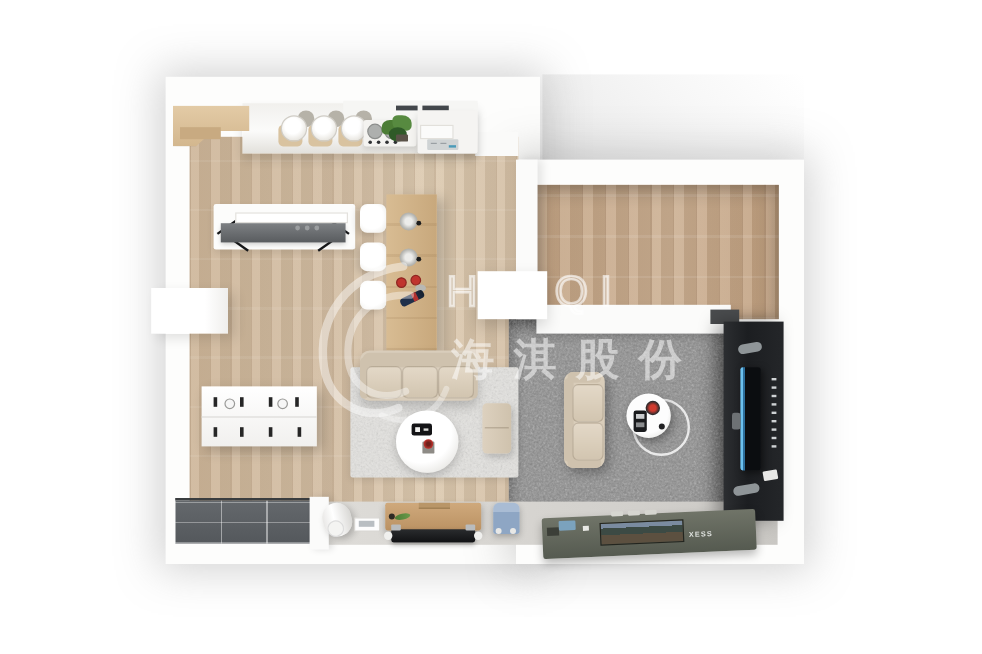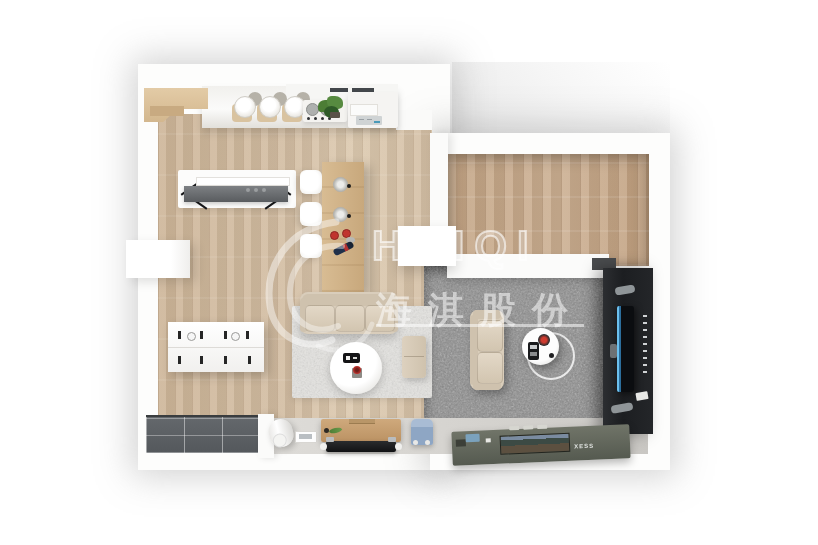--- a/index.html
+++ b/index.html
@@ -27,21 +27,21 @@
   .tilefloor{
     background:
       repeating-linear-gradient(90deg, rgba(255,255,255,.45) 0 1px, rgba(0,0,0,0) 1px 38px),
       repeating-linear-gradient(0deg, rgba(255,255,255,.35) 0 1px, rgba(0,0,0,0) 1px 17px),
       linear-gradient(180deg,#64686c,#54585c);
     border-top:2px solid #3a3d3f;
   }
   .hallfloor{background:linear-gradient(90deg,#dedcd8,#d2d0cc 70%,#c9c7c3);}
   .wallw{background:#fbfbfa;}
   .fillsvg{position:absolute;left:0;top:0;width:100%;height:100%;}
-  .wm-brand{font-weight:bold;font-size:42px;letter-spacing:10px;color:rgba(255,255,255,.28);-webkit-text-stroke:2px rgba(255,255,255,.6);}
+  .wm-brand{font-weight:normal;font-size:36px;letter-spacing:10px;color:rgba(255,255,255,.28);-webkit-text-stroke:2px rgba(255,255,255,.6);}
   .wm-co{font-weight:bold;font-size:36px;letter-spacing:16px;color:rgba(255,255,255,.52);}
   .watermark{pointer-events:none;z-index:50;}
   .cushion{background:linear-gradient(180deg,#e3d8c7,#d2c5b0);border:1px solid rgba(120,105,85,.28);border-radius:5px;position:absolute;}
   .tick{width:4px;height:2px;background:#cfd2d4;margin:5px auto 0 auto;}
   .brandtxt{font-size:6px;color:#e0e3e0;letter-spacing:1px;font-weight:bold;}
 </style>
 </head>
 <body>
 
 <svg width="0" height="0" style="position:absolute" aria-hidden="true">
@@ -250,15 +250,15 @@
     <div class="abs" style="left:48px;top:6px;width:68px;height:17px;border:1px solid #23251f;background:linear-gradient(180deg,#7a8ba0 0 22%,#3c4a44 22% 55%,#5c5040 55% 100%);"></div>
     <div class="abs brandtxt" style="left:122px;top:17px;">XESS</div>
   </div>
 
   <svg class="abs watermark" style="left:258px;top:214px;" width="120" height="140" viewBox="0 0 120 140">
     <path d="M78,8 C30,14 6,52 12,92 C17,124 48,138 74,126" fill="none" stroke="rgba(255,255,255,0.45)" stroke-width="7" stroke-linecap="round"></path>
     <path d="M84,32 C52,30 30,52 32,84 C34,110 58,122 80,112" fill="none" stroke="rgba(255,255,255,0.40)" stroke-width="6" stroke-linecap="round"></path>
     <path d="M60,132 C82,142 106,132 114,110" fill="none" stroke="rgba(255,255,255,0.35)" stroke-width="5" stroke-linecap="round"></path>
   </svg>
   <div class="abs watermark wm-brand" style="left:372px;top:222px;">HAIQI</div>
-  <div class="abs watermark wm-co" style="left:376px;top:286px;text-decoration:underline;">海淇股份</div>
+  <div class="abs watermark wm-co" style="left:376px;top:276px;">海淇股份</div>
 
 </div>
 
 </body></html>

